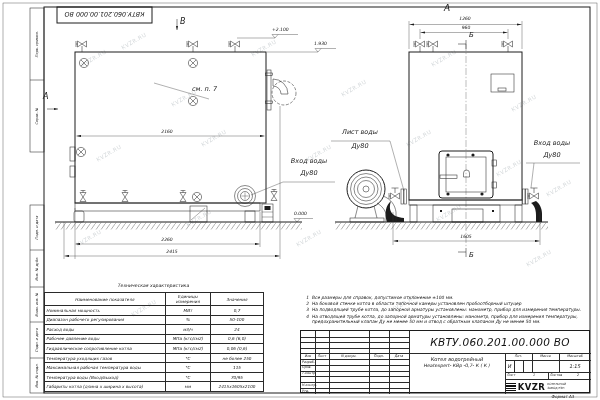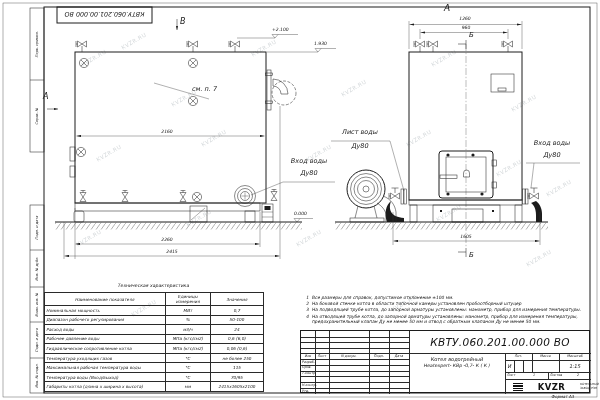--- a/index.html
+++ b/index.html
@@ -436,21 +436,21 @@
     <span class="lab" style="left:231px;top:24px;width:27px">Масса</span>
     <span class="lab" style="left:258px;top:24px;width:32px">Масштаб</span>
     <span class="lab" style="left:204px;top:32.5px;width:9px;font-size:5px">И</span>
     <span class="lab" style="left:258px;top:32.5px;width:32px;font-size:5px">1:15</span>
 
     <span class="lab" style="left:206px;top:43px;width:24px;text-align:left">Лист</span>
     <span class="lab" style="left:232px;top:43px;width:12px;text-align:left">1</span>
     <span class="lab" style="left:249px;top:43px;width:24px;text-align:left">Листов</span>
     <span class="lab" style="left:276px;top:43px;width:12px;text-align:left">2</span>
 
-    <div style="position:absolute;left:212px;top:48px;width:86px;height:15px;display:flex;align-items:center;justify-content:space-between;gap:2px">
+    <div style="position:absolute;left:192px;top:48px;width:86px;height:15px;display:flex;align-items:center;justify-content:center;gap:2px">
       <div class="logo-mark"></div>
       <span style="font:bold 8.5px 'DejaVu Sans',sans-serif;color:#111;letter-spacing:.4px">KVZR</span>
       <span style="display:flex;flex-direction:column;font:2.9px 'DejaVu Sans',sans-serif;color:#222;line-height:3.4px">
         <span>КОТЕЛЬНЫЙ</span>
         <span>ЗАВОД РЭП</span>
       </span>
     </div>
   </div>
 
   <span class="t tc" style="left:538px;top:394.5px;width:50px;font-size:4px">Формат  А3</span>

